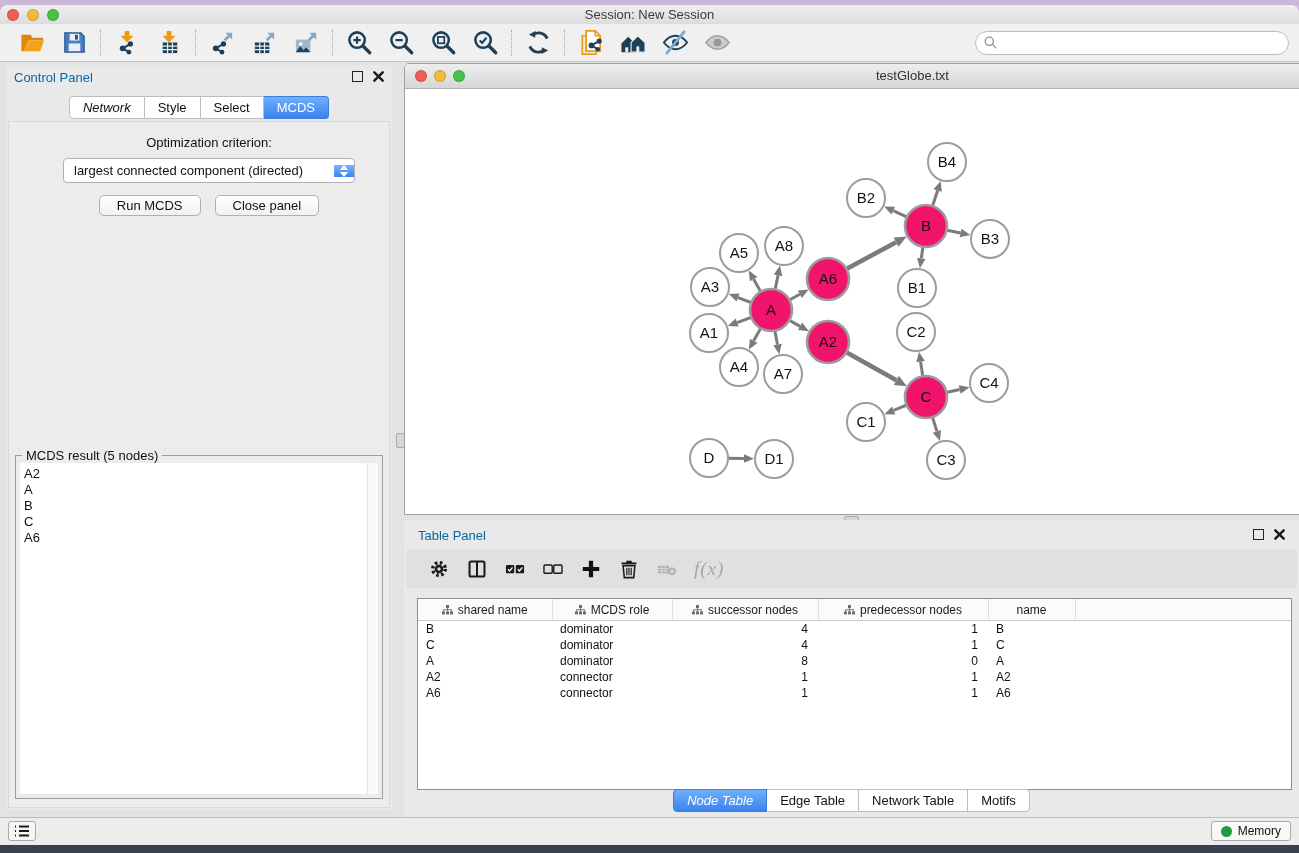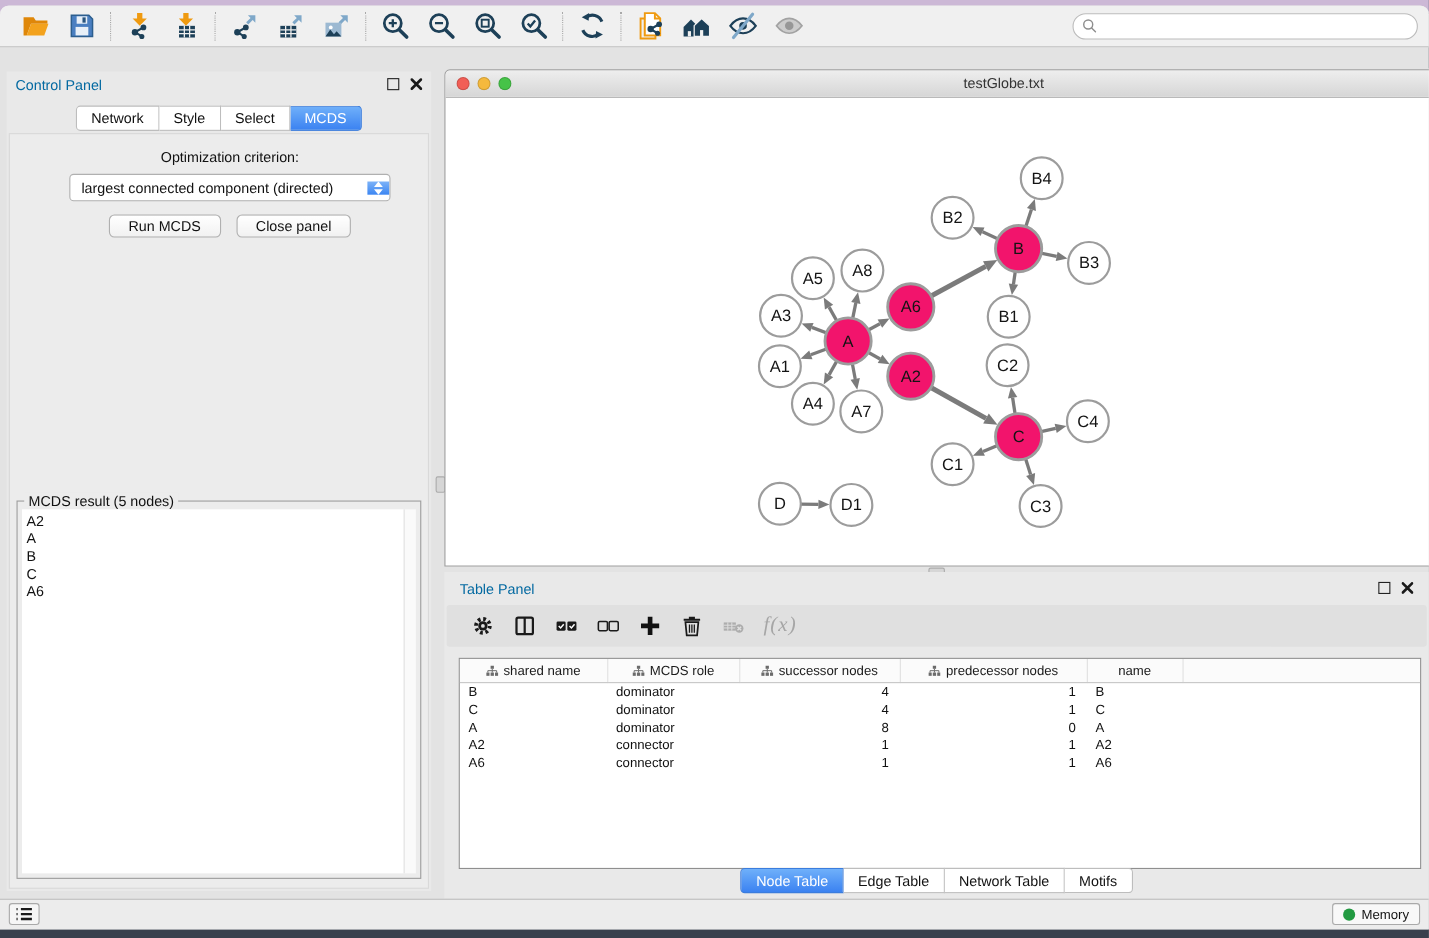--- a/index.html
+++ b/index.html
@@ -44,21 +44,21 @@
   .control-panel{position:absolute;left:6px;top:3px;width:386px;bottom:8px;background:#e9e9e9;}
   .panel-header{position:relative;height:24px;}
   .panel-title{position:absolute;left:8px;top:5px;font-size:13px;color:#0369a1;}
   .panel-icons{position:absolute;right:8px;top:6px;display:flex;gap:10px;align-items:center;}
   .float-box{width:9px;height:9px;border:1.6px solid #222;display:inline-block;}
   .seg-tabs{display:flex;justify-content:center;margin-top:7px;position:relative;z-index:2;}
   .seg-tab{
     height:21px;line-height:21px;padding:0 13px;font-size:13px;color:#111;background:#fff;
     border:1px solid #bdbdbd;border-left:none;cursor:default;
   }
-  .seg-tab:first-child{border-left:1px solid #bdbdbd;border-radius:4px 0 0 4px;}
+  .seg-tab:first-child{border-left:1px solid #bdbdbd;border-radius:4px 0 0 4px;font-style:italic;}
   .seg-tab:last-child{border-radius:0 4px 4px 0;}
   .seg-tab.active{background:linear-gradient(#6fb0fa,#3b82f1);color:#fff;border-color:#3b7ddd;}
   .cp-content{position:absolute;top:56px;left:2px;right:2px;bottom:2px;background:#ececec;border:1px solid #d9d9d9;padding-left:20px;}
   .opt-label{margin-top:13px;text-align:center;font-size:13px;color:#111;}
   .select-row{margin:8px 34px 0 34px;}
   .select-box{
     display:flex;align-items:center;height:23px;background:#fff;border:1px solid #b0b0b0;border-radius:4px;overflow:hidden;
   }
   .select-value{flex:1;font-size:13px;line-height:21px;padding-left:10px;color:#111;white-space:nowrap;}
   .select-stepper{width:20px;background:linear-gradient(#7db3f8,#3c86f2);display:flex;flex-direction:column;align-items:center;justify-content:center;gap:2px;}
@@ -128,20 +128,28 @@
   }
   .mem-dot{width:11px;height:11px;border-radius:50%;background:#229a41;display:inline-block;}
 </style>
 </head>
 <body>
 
 <div class="top-bg"></div>
 
 <div class="app">
 
+  <div class="titlebar">
+    <div class="lights">
+      <span class="light red"></span>
+      <span class="light yellow"></span>
+      <span class="light green"></span>
+    </div>
+    <span class="win-title">Session: New Session</span>
+  </div>
 
   <div class="toolbar">
     <span id="tb-groups" style="display:flex;align-items:center;">
         <span class="tb-group">
           <button class="tb-btn">
             <svg viewBox="0 0 28 28">
               <path d="M2.5 6h9.5l2 3h11v3H9.5L5.5 23h-3z" fill="#df8709"></path>
               <path d="M5.5 23l4-11h16.5l-4 11z" fill="#f3a21d"></path>
             </svg>
           </button>

